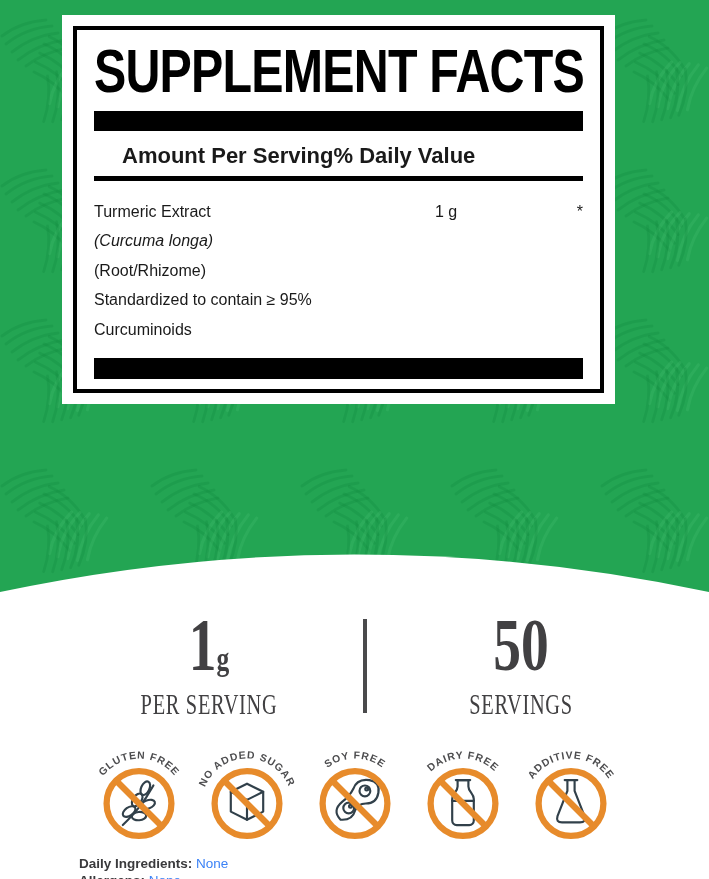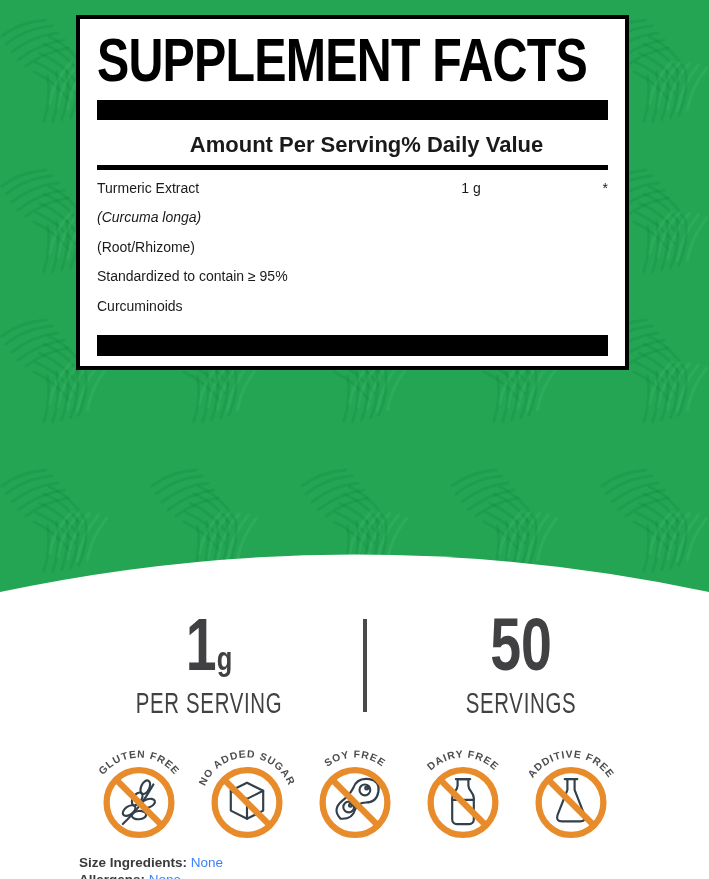--- a/index.html
+++ b/index.html
@@ -7,42 +7,42 @@
               font-family:"Liberation Sans", sans-serif; color:#414042; }
 
   
   .hero { position:relative; width:709px; height:600px; background:#23A553; overflow:hidden; }
   .leafpat { position:absolute; inset:0; z-index:0; }
   .pd { stroke:#0F8C3F; stroke-opacity:.30; fill:none; stroke-width:3; stroke-linecap:round; }
   .pl { stroke:#43BE6D; stroke-opacity:.30; fill:none; stroke-width:3; stroke-linecap:round; }
   .wave { position:absolute; left:0; bottom:0; z-index:1; display:block; }
 
   
-  .card { position:absolute; left:76px; top:15px; width:553px; background:#fff; z-index:2; }
+  .card { position:absolute; left:62px; top:15px; width:553px; background:#fff; padding:11px; z-index:2; }
   .fact-box { border:4px solid #000; padding:12px 17px 10px; background:#fff; color:#1a1a1a; }
   .fact-title { font-size:62px; font-weight:bold; line-height:.95; white-space:nowrap;
                 transform:scaleX(.78); transform-origin:left center; letter-spacing:-1px;
                 color:#000; margin-bottom:10px; }
   .serv-line { font-size:22px; line-height:32px; color:#1a1a1a; }
   .serv-line .lbl { font-weight:bold; }
   .bar-thick { height:20px; background:#000; margin-top:9px; }
   .bar-thick2 { height:21px; background:#000; margin-top:14px; }
-  .hdr-row { display:flex; justify-content:center; font-size:22px; font-weight:bold;
+  .hdr-row { display:flex; justify-content:flex-start; font-size:22px; font-weight:bold;
              margin-top:11px; line-height:28px;margin-left:28px; }
   .rule-thin { height:5px; background:#000; margin-top:6px; }
-  .ing-block { margin-top:4px; font-size:14px; line-height:29.5px; }
+  .ing-block { margin-top:16px; font-size:16px; line-height:29.5px; }
   .ing-row { display:flex; }
   .ing-name { flex:1; }
   .ing-amt { width:60px; text-align:center; }
   .ing-dv { width:107px; text-align:right; }
   .italic { font-style:italic; }
   .footnote { font-size:17px; line-height:24px; margin-top:7px; }
 
   
-  .stats { display:flex; width:640px; margin:14px auto 12px; padding-left:20px; align-items:stretch; }
+  .stats { display:flex; width:640px; margin:14px auto 12px; padding-left:20px; align-items:stretch;font-family:Liberation Serif, serif; }
   .stat { flex:1; text-align:center; }
   .stat-value { font-size:74px; font-weight:bold; line-height:62px; white-space:nowrap;
                 transform:scaleX(.75); transform-origin:center; color:#414042; }
   .stat-unit { font-size:34px; }
   .stat-label { font-size:30px; line-height:28px; white-space:nowrap; letter-spacing:1px;
                 transform:scaleX(.68); transform-origin:center; color:#414042; margin-top:0px; }
   .stat-div { width:2px; background:#4a4a4c; margin:5px 0; }
 
   
   .badges { display:flex; justify-content:center; margin-top:17px; }
@@ -226,20 +226,20 @@
       <g>
         <circle class="ring" cx="60" cy="76" r="36"></circle>
         <line class="slash" x1="35" y1="51" x2="85" y2="101"></line>
       </g>
     </svg>
   </div>
 </div>
 
 <div class="footer">
   <div class="footer-line">
-    <span class="lbl">Size Ingredients:</span>
+    <span class="lbl">Daily Ingredients:</span>
     <span class="val">None</span>
   </div>
   <div class="footer-line">
     <span class="lbl">Allergens:</span>
     <span class="val">None</span>
   </div>
 </div>
 
 </body></html>

